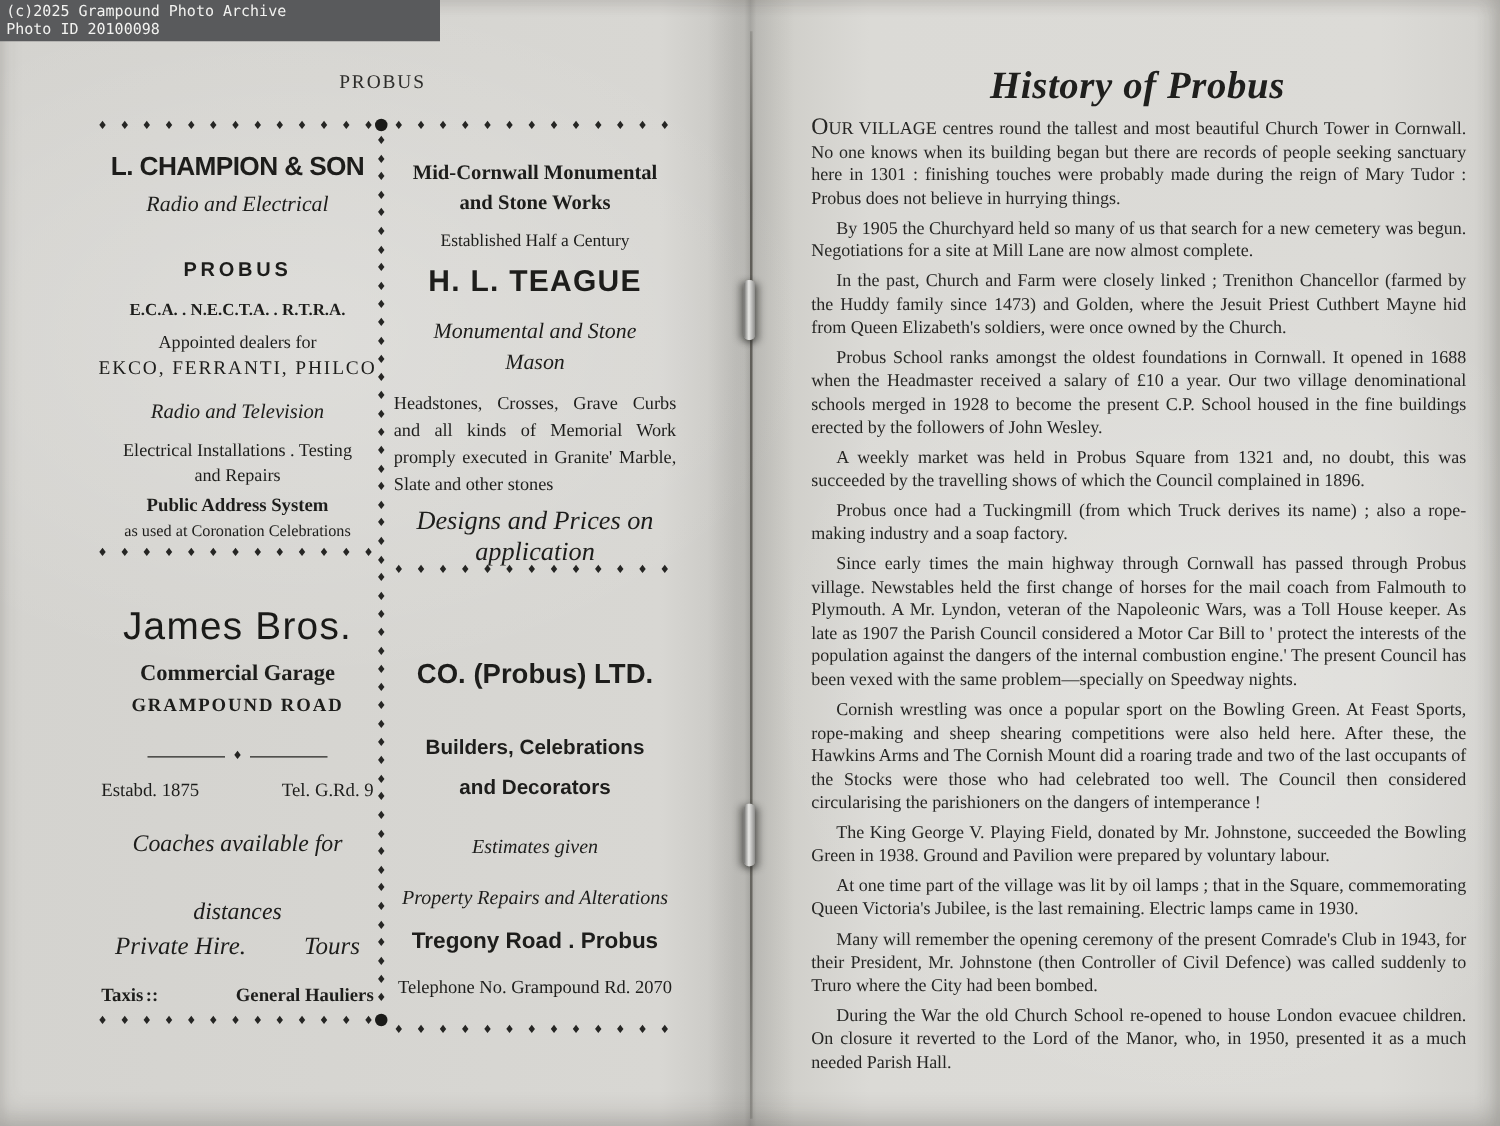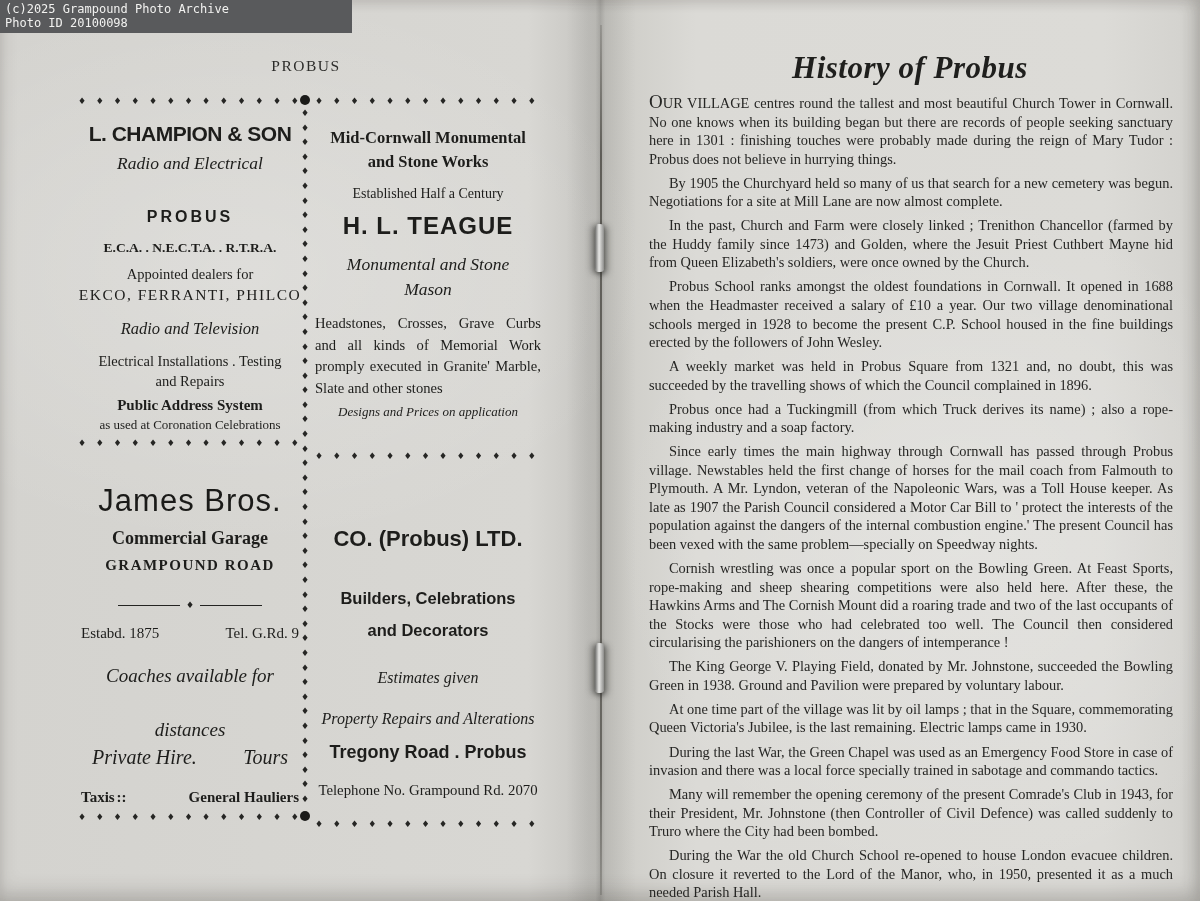--- a/index.html
+++ b/index.html
@@ -187,21 +187,21 @@
   </div>
 
   <div class="ad col2" style="top:0; height:694px;text-decoration:underline;">
     <div class="abs serif b" style="top:128px; font-size:16.5px;">Mid-Cornwall  Monumental</div>
     <div class="abs serif b" style="top:152px; font-size:16.5px;">and Stone Works</div>
     <div class="abs serif" style="top:186px; font-size:14px;">Established Half a Century</div>
     <div class="abs sans b" style="top:212px; font-size:24px; letter-spacing:1px;">H.  L.  TEAGUE</div>
     <div class="abs serif it" style="top:254px; font-size:17.5px;">Monumental and Stone</div>
     <div class="abs serif it" style="top:279px; font-size:17.5px;">Mason</div>
     <div class="abs serif" style="top:313px; font-size:14.6px; line-height:21.5px; text-align:justify;">Headstones, Crosses, Grave Curbs and all kinds of Memorial Work promply executed in Granite' Marble, Slate and other stones</div>
-    <div class="abs serif it" style="top:404px; font-size:13px;">Designs and Prices on application</div>
+    <div class="abs serif it" style="top:404px; font-size:21px;">Designs and Prices on application</div>
   </div>
 
   <div class="ad col2" style="top:0; height:901px;">
     <div class="abs sans b" style="top:526px; font-size:22px;">CO. (Probus)  LTD.</div>
     <div class="abs sans b" style="top:589px; font-size:16.5px;">Builders, Celebrations</div>
     <div class="abs sans b" style="top:621px; font-size:16.5px;">and Decorators</div>
     <div class="abs serif it" style="top:669px; font-size:16px;">Estimates given</div>
     <div class="abs serif it" style="top:710px; font-size:16px;">Property Repairs and Alterations</div>
     <div class="abs sans b" style="top:742px; font-size:18px;">Tregony Road   .   Probus</div>
     <div class="abs serif" style="top:782px; font-size:14.8px;">Telephone No. Grampound Rd. 2070</div>
@@ -217,19 +217,18 @@
     <p class="first">OUR VILLAGE centres round the tallest and most beautiful Church Tower in Cornwall.   No one knows when its building began but there are records of people seeking sanctuary here in 1301 :  finishing touches were probably made during the reign of Mary Tudor :  Probus does not believe in hurrying things.</p>
     <p>By 1905 the Churchyard held so many of us that search for a new cemetery was begun.   Negotiations for a site at Mill Lane are now almost complete.</p>
     <p>In the past, Church and Farm were closely linked ;  Trenithon Chancellor (farmed by the Huddy family since 1473) and Golden, where the Jesuit Priest Cuthbert Mayne hid from Queen Elizabeth's soldiers, were once owned by the Church.</p>
     <p>Probus School ranks amongst the oldest foundations in Cornwall.   It opened in 1688 when the Headmaster received a salary of £10 a year.   Our two village denominational schools merged in 1928 to become the present C.P. School housed in the fine buildings erected by the followers of John Wesley.</p>
     <p>A weekly market was held in Probus Square from 1321 and, no doubt, this was succeeded by the travelling shows of which the Council complained in 1896.</p>
     <p>Probus once had a Tuckingmill (from which Truck derives its name) ;  also a rope-making industry and a soap factory.</p>
     <p>Since early times the main highway through Cornwall has passed through Probus village.   Newstables held the first change of horses for the mail coach from Falmouth to Plymouth.    A Mr. Lyndon, veteran of the Napoleonic Wars, was a Toll House keeper.   As late as 1907 the Parish Council considered a Motor Car Bill to ' protect the interests of the population against the dangers of the internal combustion engine.'   The present Council has been vexed with the same problem—specially on Speedway nights.</p>
     <p>Cornish wrestling was once a popular sport on the Bowling Green.   At Feast Sports, rope-making and sheep shearing competitions were also held here.    After these, the Hawkins Arms and The Cornish Mount did a roaring trade and two of the last occupants of the Stocks were those who had celebrated too well.   The Council then considered circularising the parishioners on the dangers of intemperance !</p>
     <p>The King George V. Playing Field, donated by Mr. Johnstone, succeeded the Bowling Green in 1938.    Ground and Pavilion were prepared by voluntary labour.</p>
     <p>At one time part of the village was lit by oil lamps ;   that in the Square, commemorating Queen Victoria's Jubilee, is the last remaining.   Electric lamps came in 1930.</p>
-    <p>During the last War, the Green Chapel was used as an Emergency Food Store in case of invasion and there was a local force specially trained in sabotage and commando tactics.</p>
     <p>Many will remember the opening ceremony of the present Comrade's Club in 1943, for their President, Mr. Johnstone (then Controller of Civil Defence) was called suddenly to Truro where the City had been bombed.</p>
     <p>During the War the old Church School re-opened to house London evacuee children.   On closure it reverted to the Lord of the Manor, who, in 1950, presented it as a much needed Parish Hall.</p>
 
   </div>
 
 </div>
 
 </body></html>

